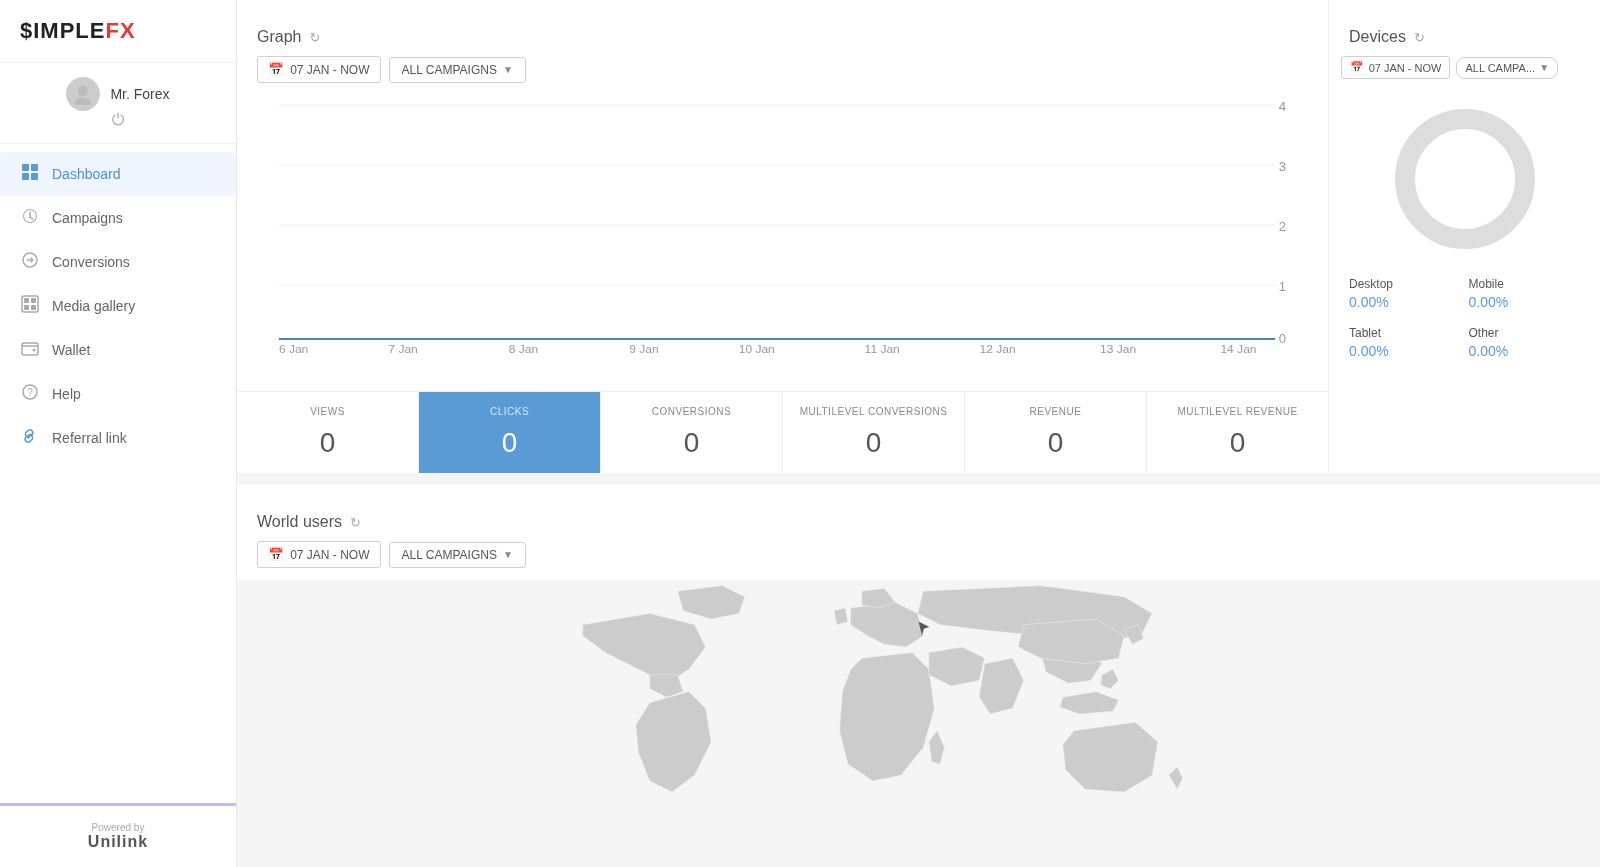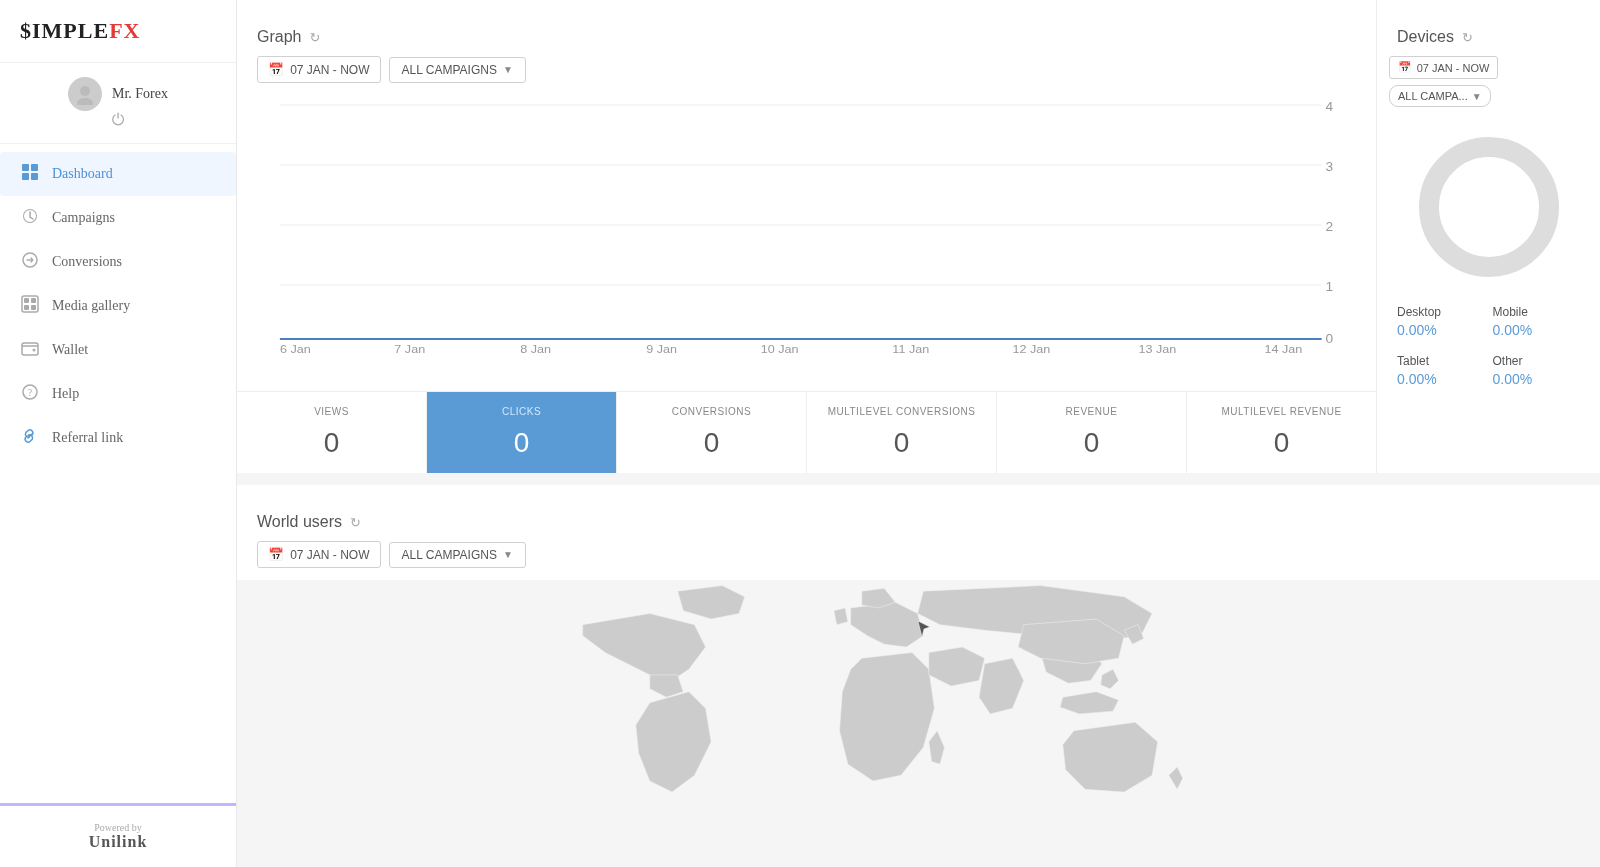--- a/index.html
+++ b/index.html
@@ -7,21 +7,20 @@
 
     
     .sidebar {
       width: 237px;
       min-width: 237px;
       background: #fff;
       display: flex;
       flex-direction: column;
       border-right: 1px solid #e8e8e8;
       height: 100%;
-      font-family: Liberation Serif, serif;
     }
     .sidebar-logo {
       padding: 18px 20px;
       border-bottom: 1px solid #f0f0f0;
     }
     .logo-text {
       font-size: 22px;
       font-weight: 700;
       letter-spacing: 1px;
     }
@@ -87,21 +86,21 @@
     }
 
     .graph-panel {
       flex: 1;
       background: #fff;
       margin: 0;
       padding: 0;
     }
 
     .devices-panel {
-      width: 224px;
+      width: 272px;
       min-width: 220px;
       background: #fff;
       border-left: 1px solid #eee;
     }
 
     .panel-header {
       display: flex;
       align-items: center;
       gap: 8px;
       padding: 28px 20px 10px;

